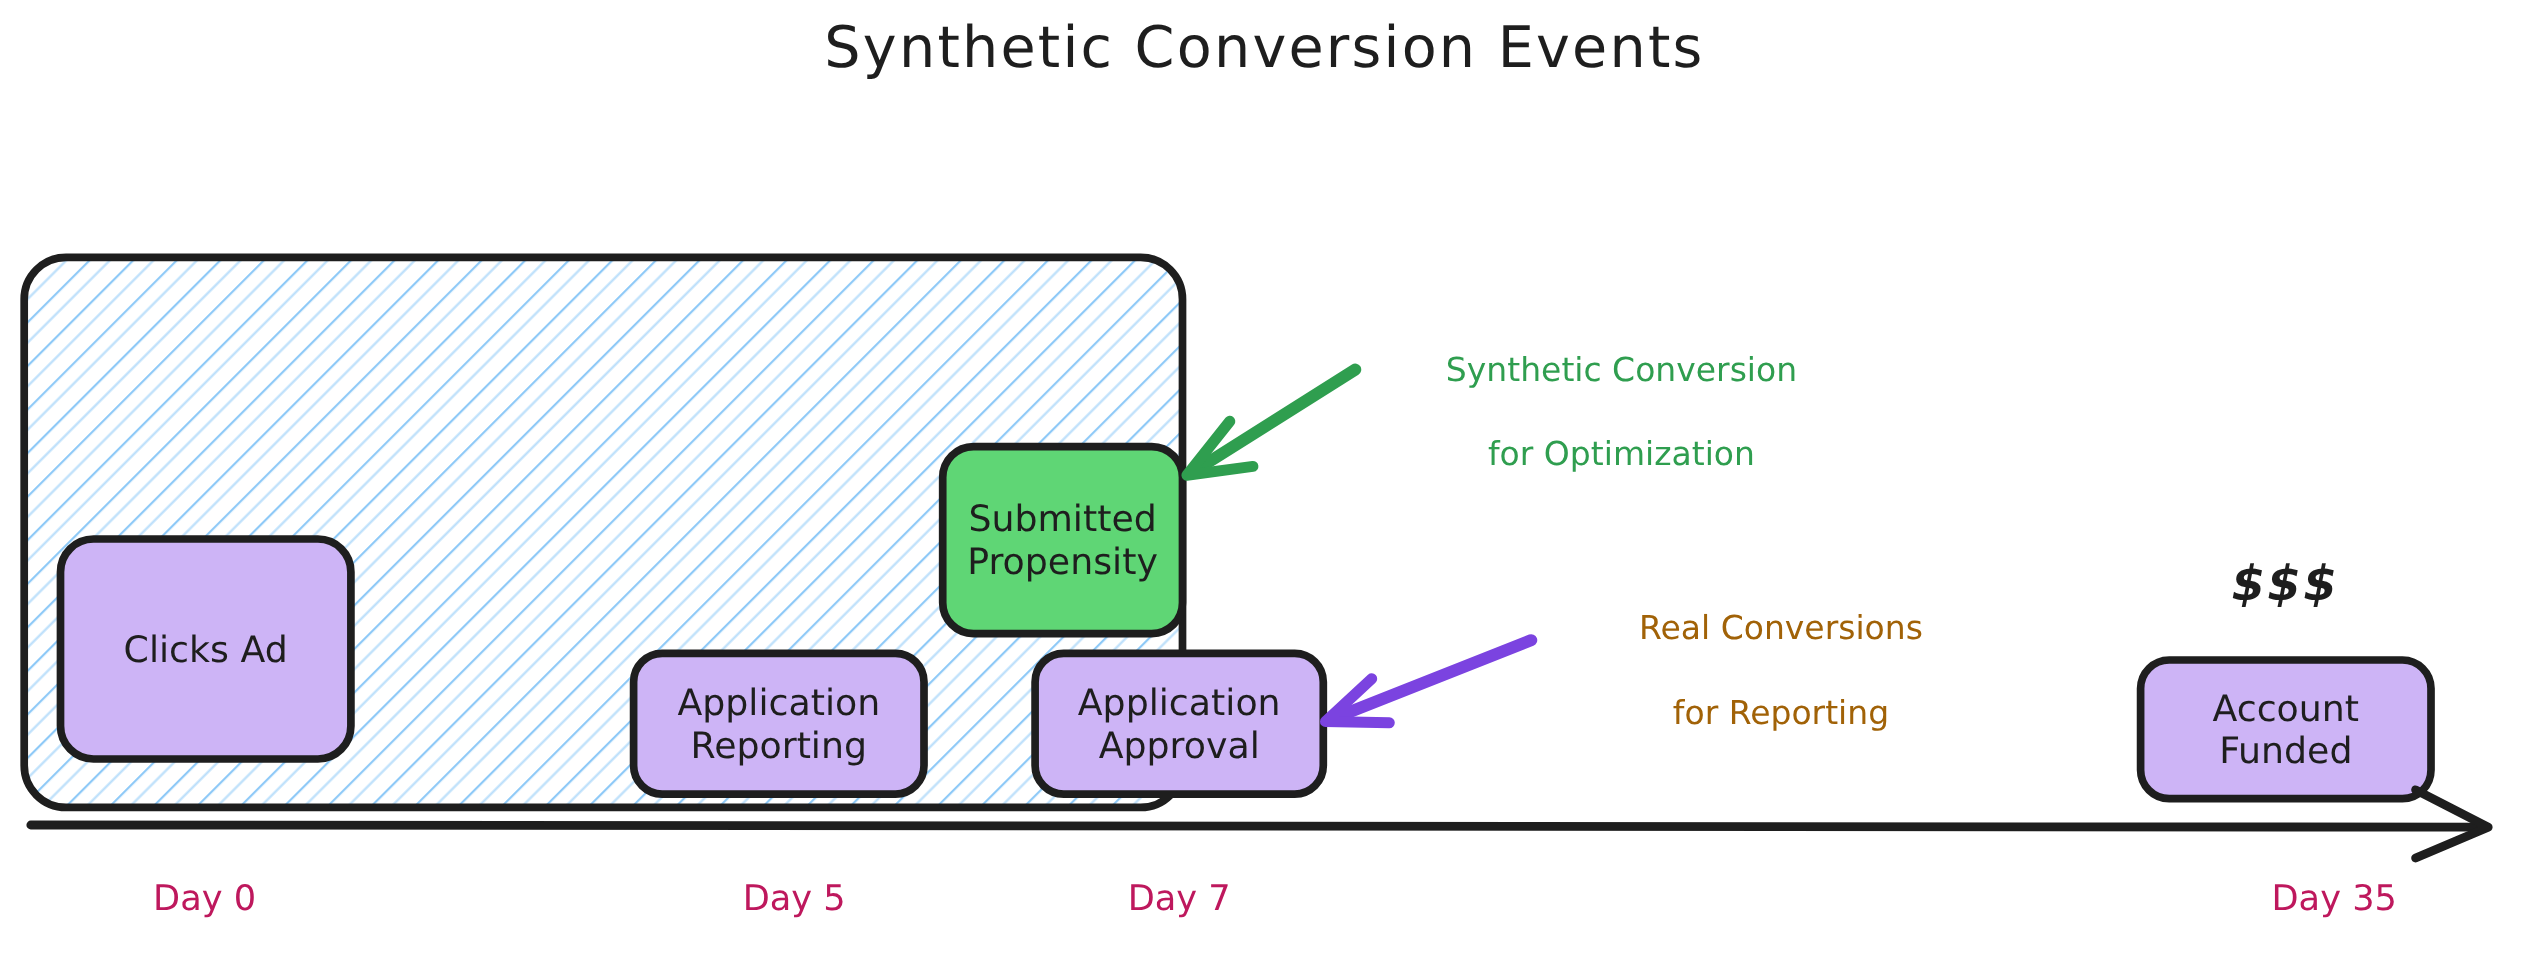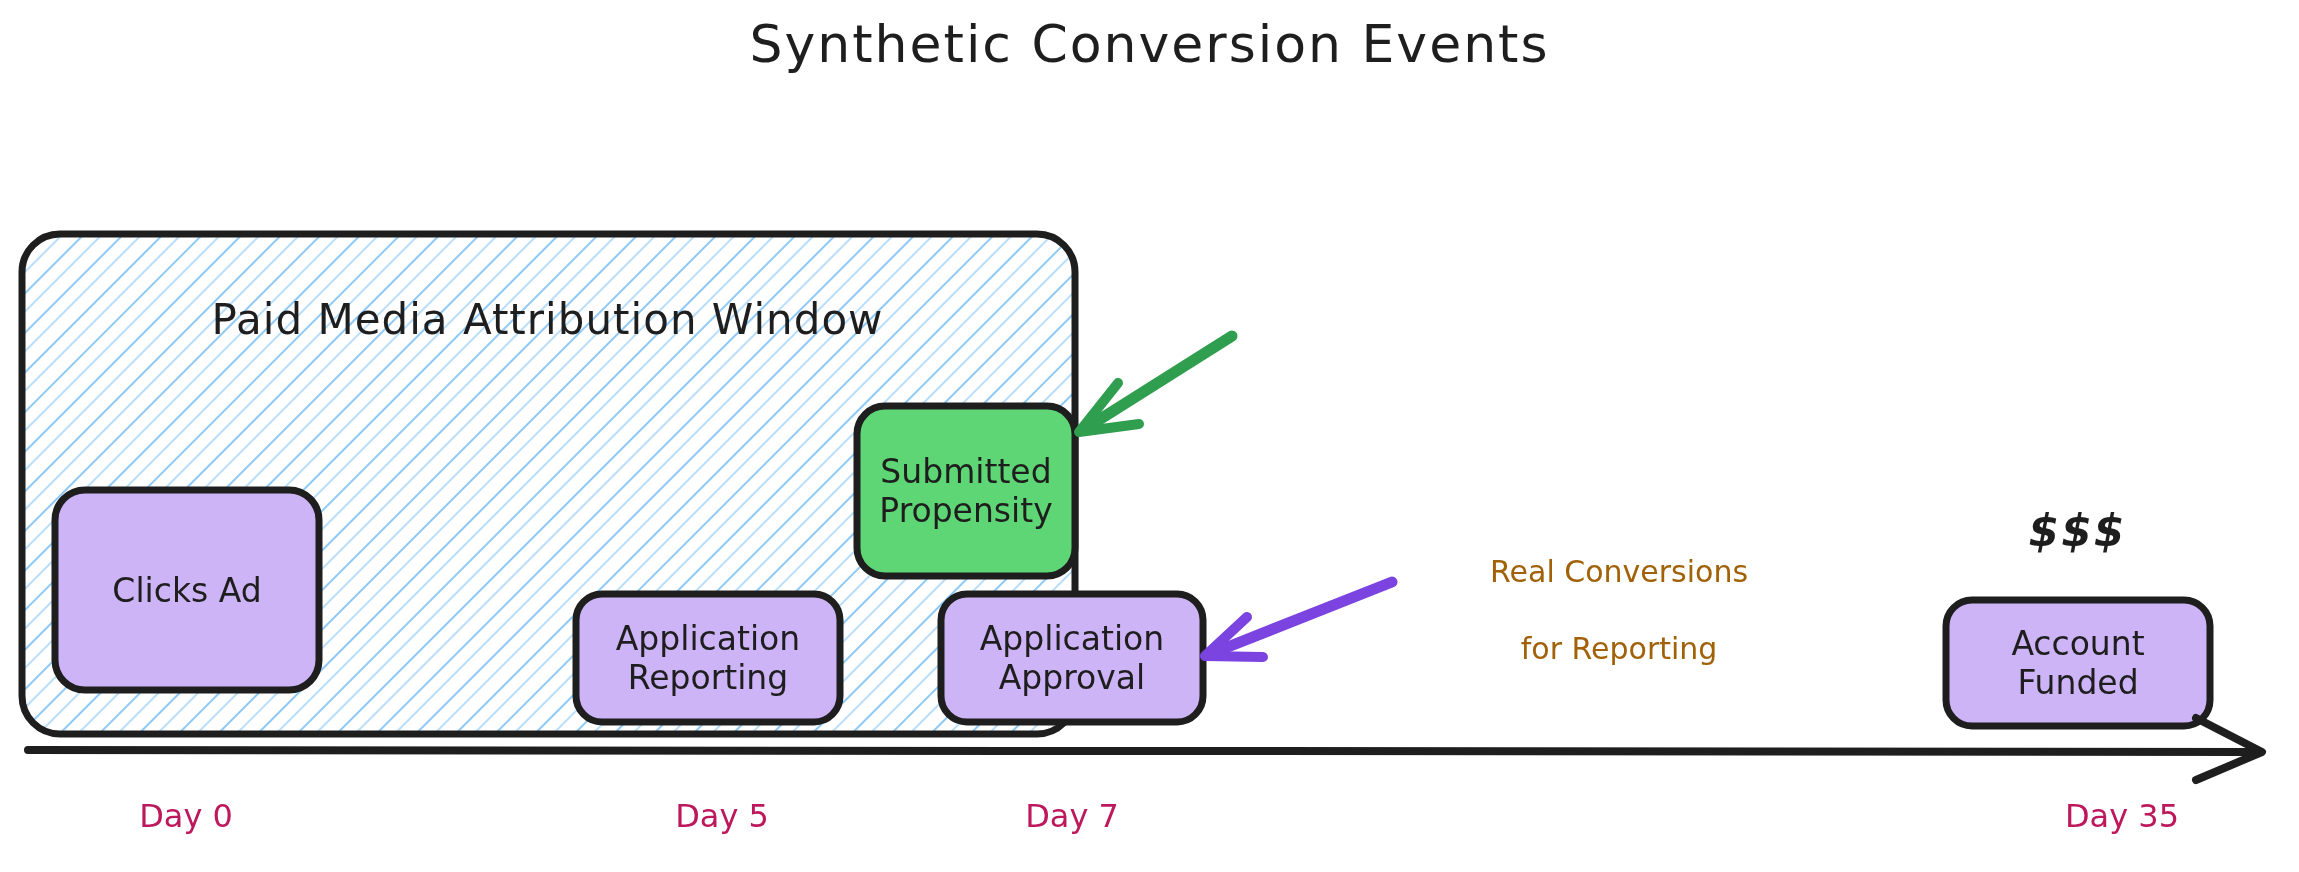--- a/index.html
+++ b/index.html
@@ -146,21 +146,20 @@
       <path d="M1232,336 L1083,430" stroke="#2f9e4f" stroke-width="11" stroke-linecap="round" fill="none"></path>
       <path d="M1118,383 L1079,432 L1139,424" stroke="#2f9e4f" stroke-width="10" fill="none" stroke-linecap="round" stroke-linejoin="round"></path>
     </g>
 
     <g>
       <path d="M1392,582 L1210,654" stroke="#7b43e0" stroke-width="11" stroke-linecap="round" fill="none"></path>
       <path d="M1247,617 L1205,656 L1263,657" stroke="#7b43e0" stroke-width="10" fill="none" stroke-linecap="round" stroke-linejoin="round"></path>
     </g>
   </svg>
 
-  <div class="txt hand" id="window-title">Paid Media Attribution Window</div>
 
   <div class="boxlabel hand" style="left:55px; top:490px; width:264px; height:200px;">Clicks Ad</div>
 
   <div class="boxlabel hand" style="left:576px; top:594px; width:264px; height:128px;">
     <span>
       <span>Application</span><br>
       <span>Reporting</span>
     </span>
   </div>
 
@@ -179,21 +178,22 @@
   </div>
 
   <div class="boxlabel hand" style="left:1946px; top:600px; width:264px; height:126px;">
     <span>
       <span>Account</span><br>
       <span>Funded</span>
     </span>
   </div>
 
   <div class="txt hand annot" id="annot-green" style="left:1245px; top:280px; width:420px;">
-    <br>
+    <span>Synthetic Conversion</span><br>
+    <span>for Optimization</span>
   </div>
 
   <div class="txt hand annot" id="annot-purple" style="left:1405px; top:515px; width:390px;">
     <span>Real Conversions</span><br>
     <span>for Reporting</span>
   </div>
 
   <div class="txt hand" id="money">$$$</div>
 
   <div class="txt hand daylabel" style="left:186px;">Day 0</div>

